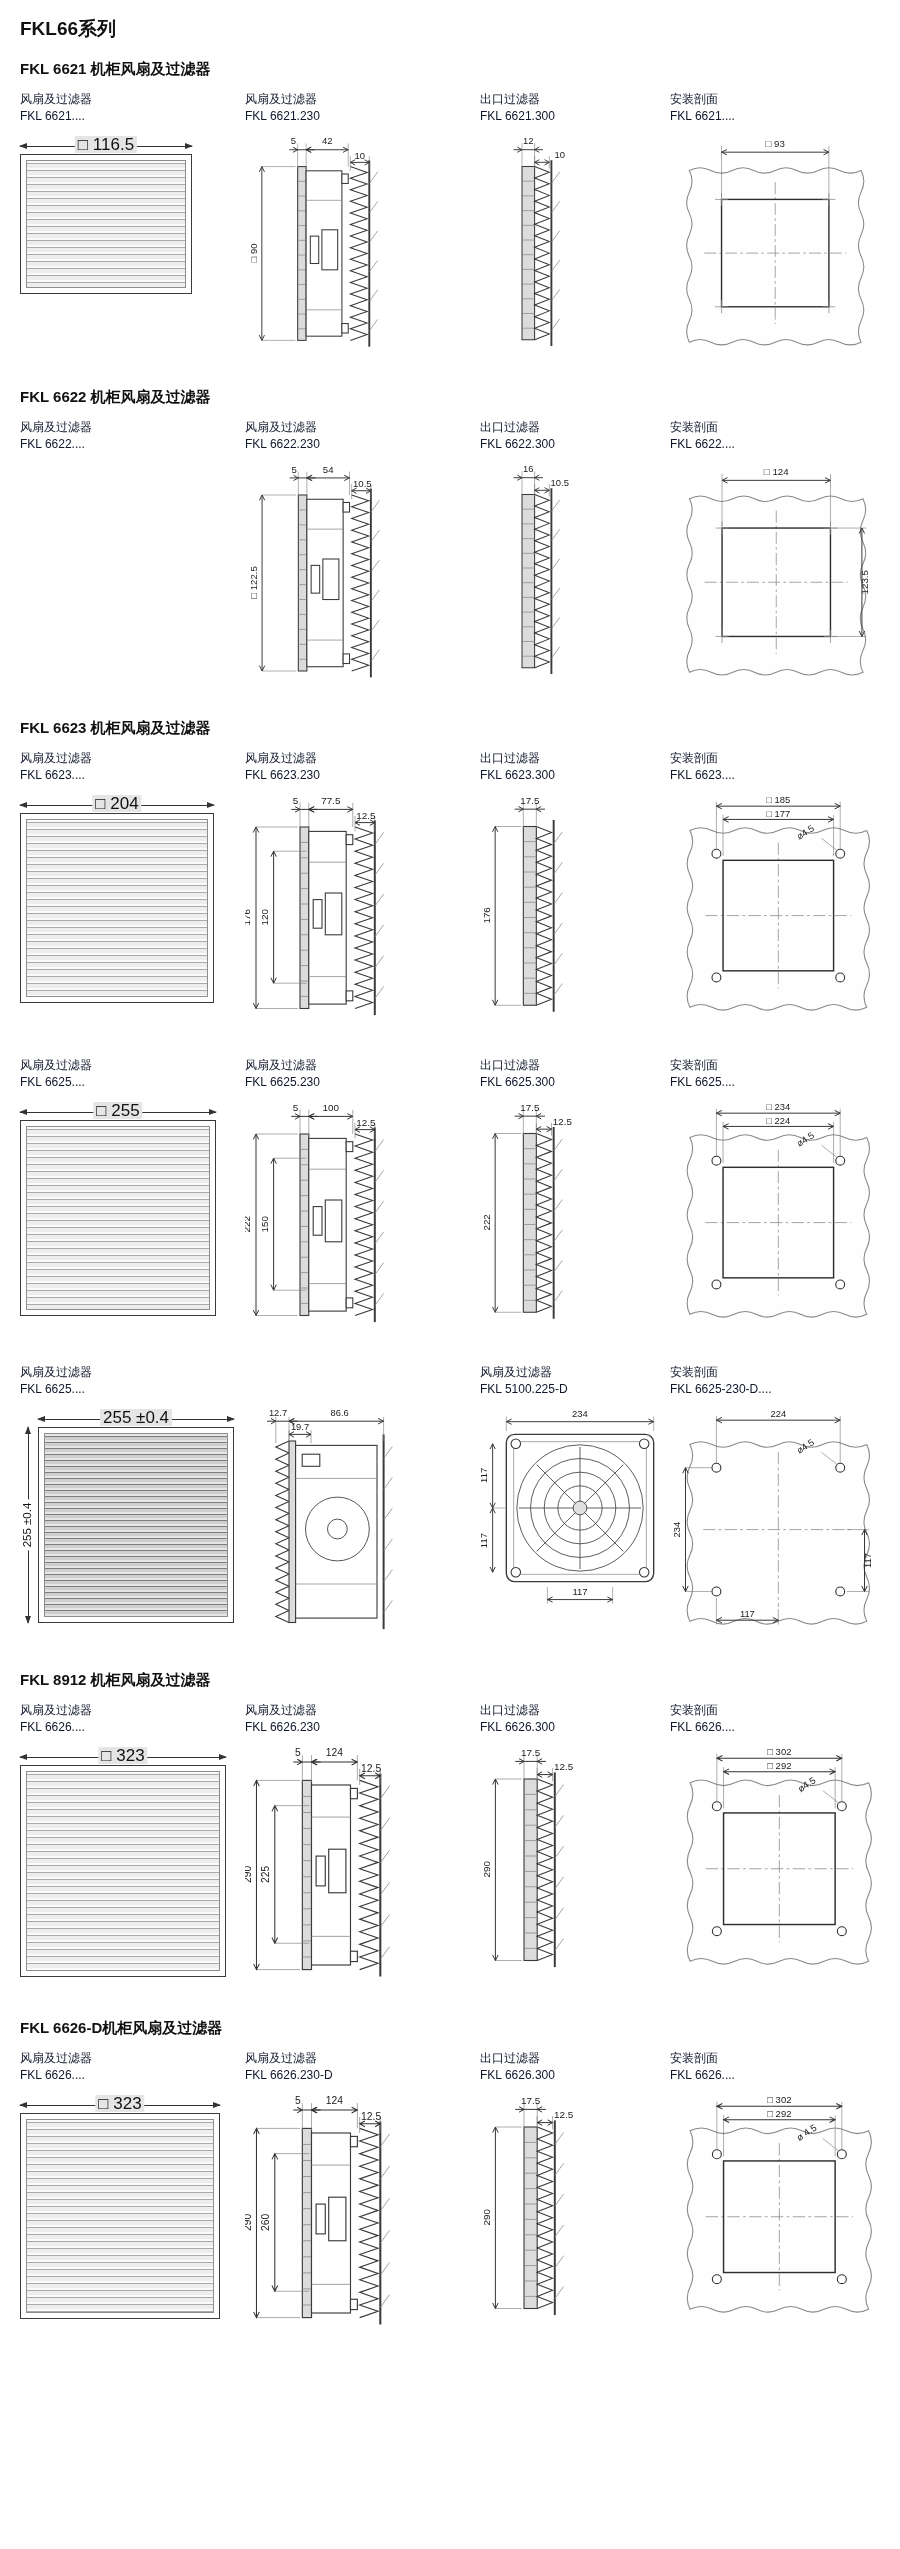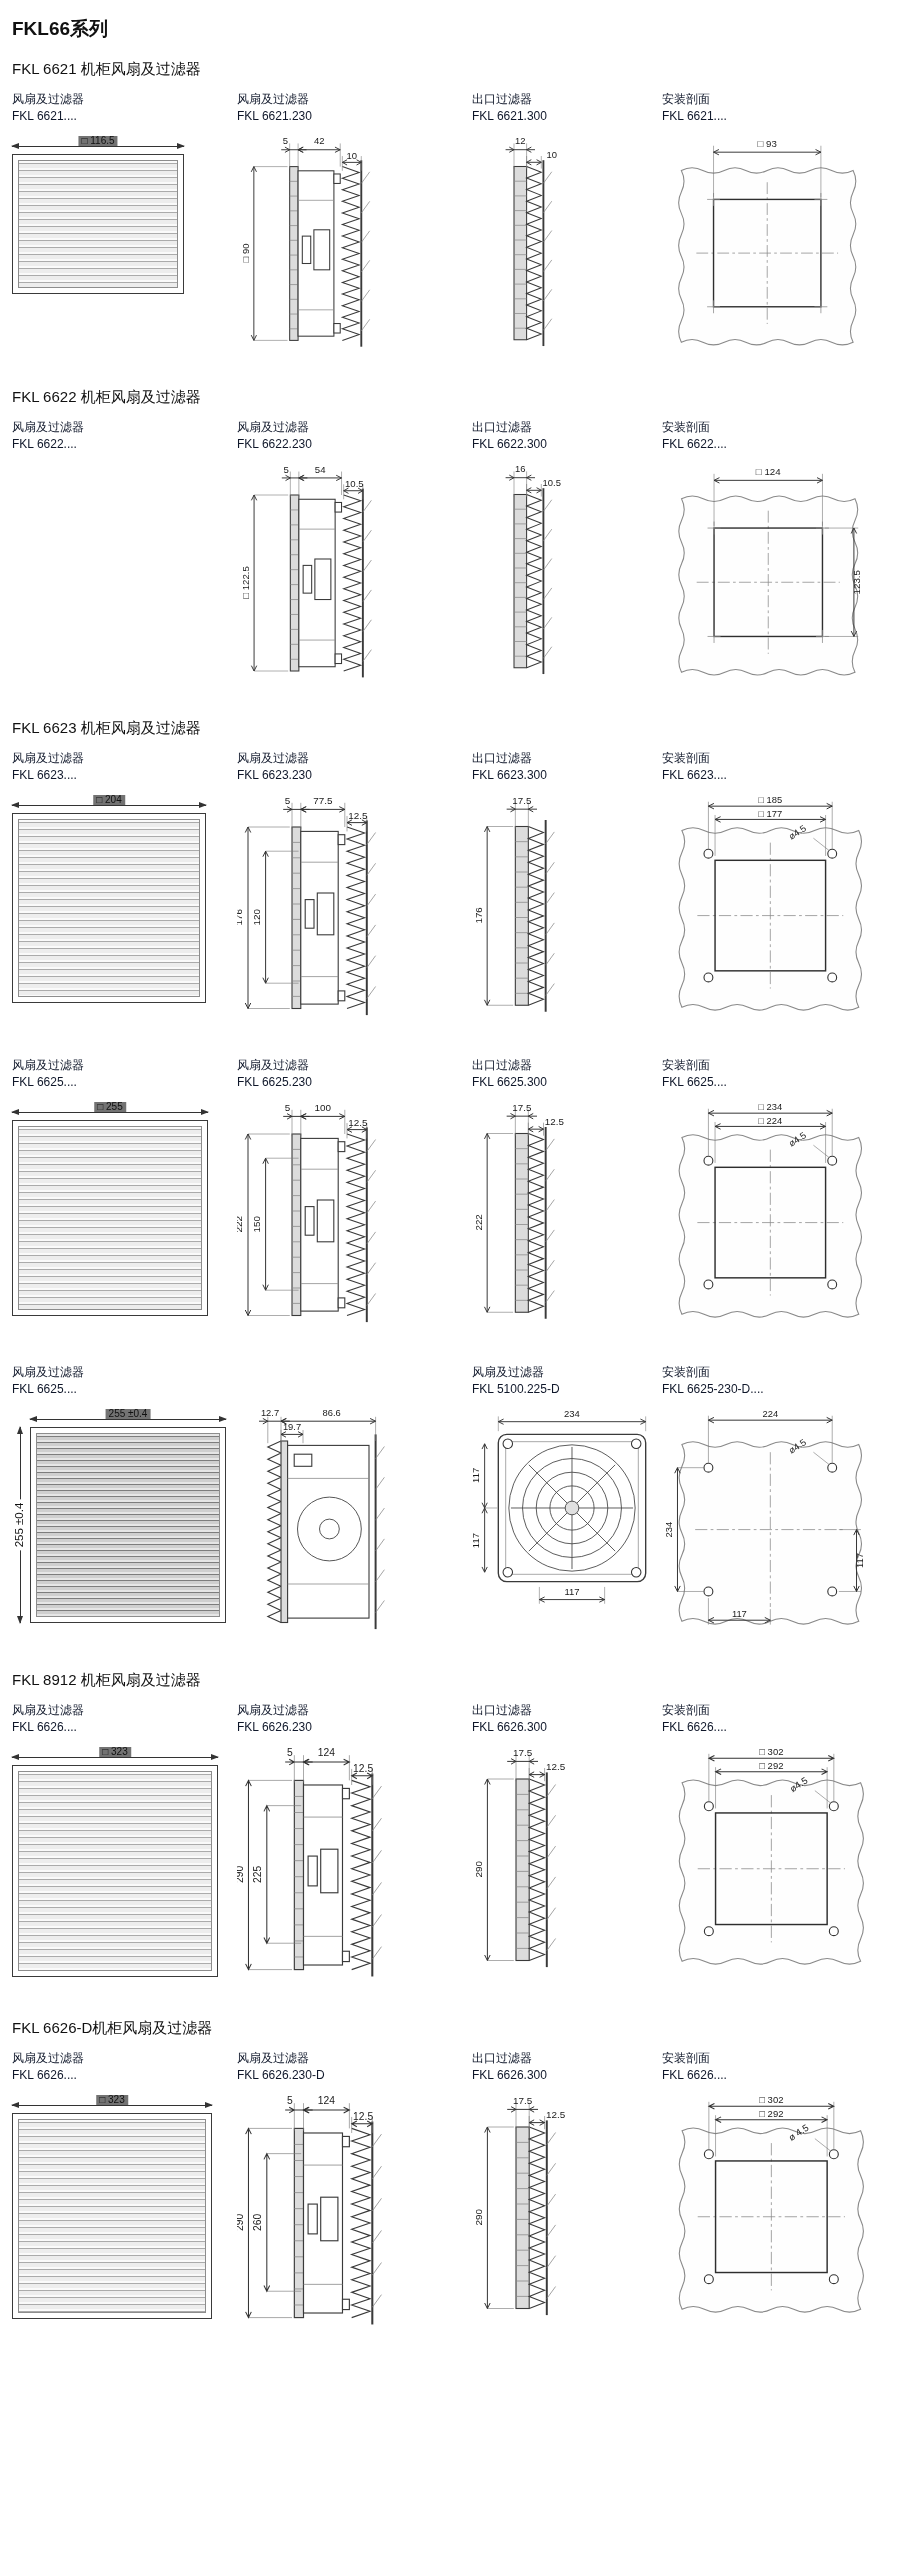--- a/index.html
+++ b/index.html
@@ -1,32 +1,32 @@
 <!DOCTYPE html>
 <html><head>
 <meta charset="utf-8">
 <style>
   *{box-sizing:border-box}
   html,body{margin:0;padding:0;background:#fff}
   body{width:900px;font-family:"Liberation Sans",sans-serif;color:#111}
-  .page{width:900px;min-height:2549px;padding:16px 12px 30px;position:relative}
+  .page{width:900px;min-height:2549px;padding:16px 20px 30px;position:relative}
   .page-title{font-size:19px;font-weight:700;margin:0 0 18px}
   .section{margin-bottom:32px}
-  .section-heading{font-size:15px;font-weight:400;margin:0 0 12px}
+  .section-heading{font-size:15px;font-weight:700;margin:0 0 12px}
   .cols{display:grid;grid-template-columns:225px 235px 190px 210px}
   .cell-head{min-height:34px;margin-bottom:10px}
   .col-label,.col-model{font-size:12px;color:#0f172a;line-height:1.4}
   
   .gwrap{display:grid}
   .gwrap.with-v{grid-template-columns:18px 1fr}
   .hdim{position:relative;height:16px;margin-bottom:3px}
   .hdim .dline{position:absolute;left:0;right:0;top:11px;height:0;border-top:1px solid #333}
   .hdim .dline::before{content:"";position:absolute;left:-1px;top:-4px;width:0;height:0;border-top:3.5px solid transparent;border-bottom:3.5px solid transparent;border-right:8px solid #333}
   .hdim .dline::after{content:"";position:absolute;right:-1px;top:-4px;width:0;height:0;border-top:3.5px solid transparent;border-bottom:3.5px solid transparent;border-left:8px solid #333}
-  .hdim .dlabel{position:absolute;left:50%;top:1px;transform:translateX(-50%);font-size:10px;line-height:1;background:#737373;padding:0 3px;white-space:nowrap}
+  .hdim .dlabel{position:absolute;left:50%;top:1px;transform:translateX(-50%);font-size:17px;line-height:1;background:#e5e5e5;padding:0 3px;white-space:nowrap}
   .vdim{position:relative;width:16px}
   .vdim .dline{position:absolute;top:0;bottom:0;left:8px;width:0;border-left:1px solid #333}
   .vdim .dline::before{content:"";position:absolute;top:-1px;left:-4px;width:0;height:0;border-left:3.5px solid transparent;border-right:3.5px solid transparent;border-bottom:8px solid #333}
   .vdim .dline::after{content:"";position:absolute;bottom:-1px;left:-4px;width:0;height:0;border-left:3.5px solid transparent;border-right:3.5px solid transparent;border-top:8px solid #333}
   .vdim .dlabel{position:absolute;top:50%;left:8px;transform:translate(-50%,-50%) rotate(-90deg);font-size:11.5px;line-height:1;background:#fff;padding:0 3px;white-space:nowrap}
   .grille{border:1.5px solid #3a3a3a;padding:5px;background:#fff}
   .grille .fins{height:100%;border:1px solid #8d8d8d;background:repeating-linear-gradient(to bottom,#fafafa 0 2px,#ababab 2px 3px,#ededed 3px 7px)}
   .grille.dense .fins{background:repeating-linear-gradient(to bottom,#e6e6e6 0 2px,#7d7d7d 2px 3px,#cfcfcf 3px 6px)}
   
   svg.art{display:block}

